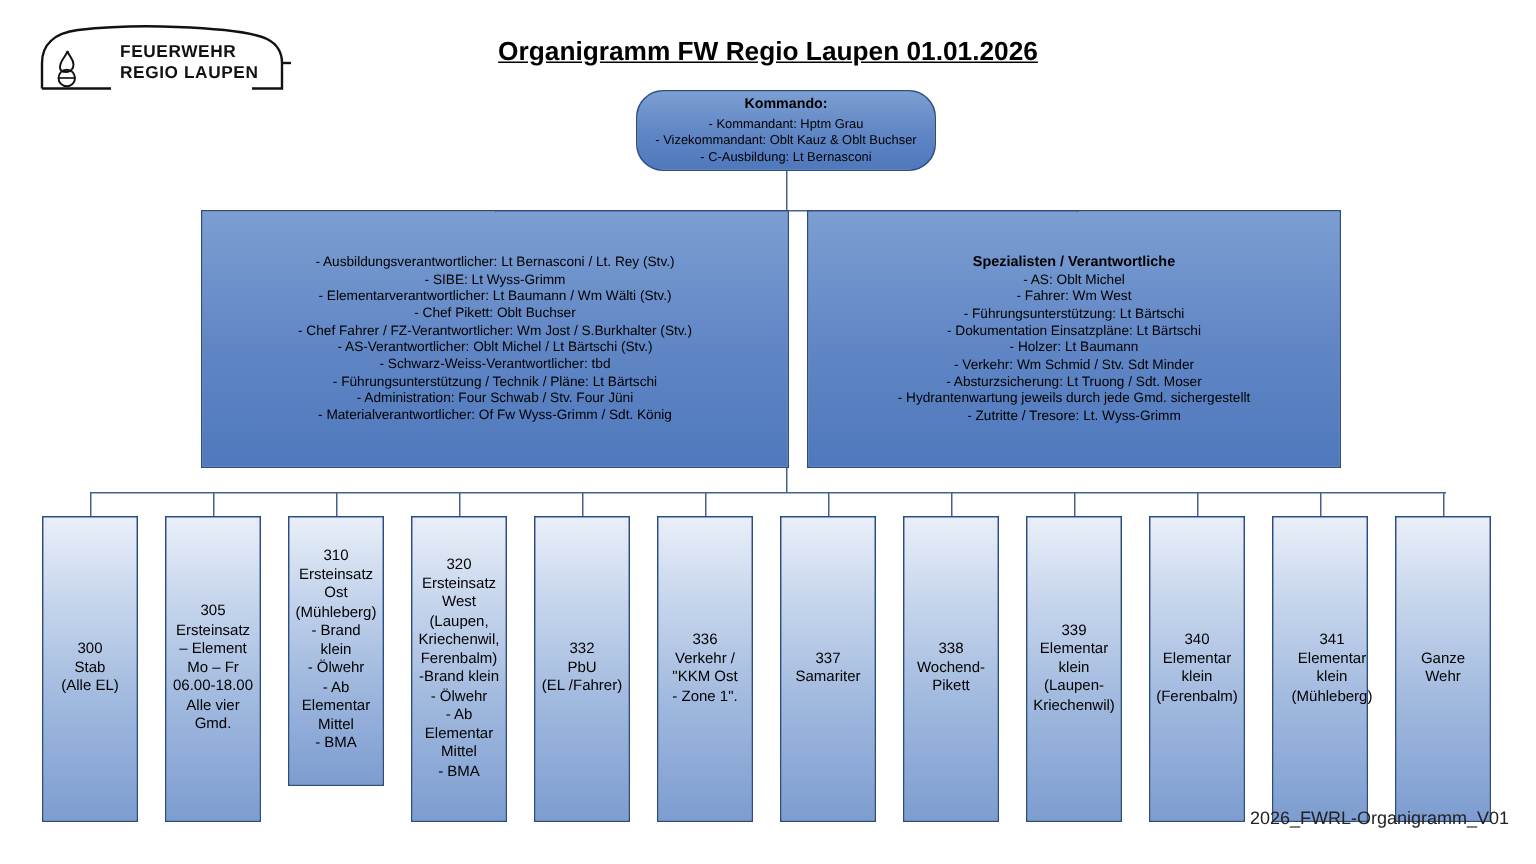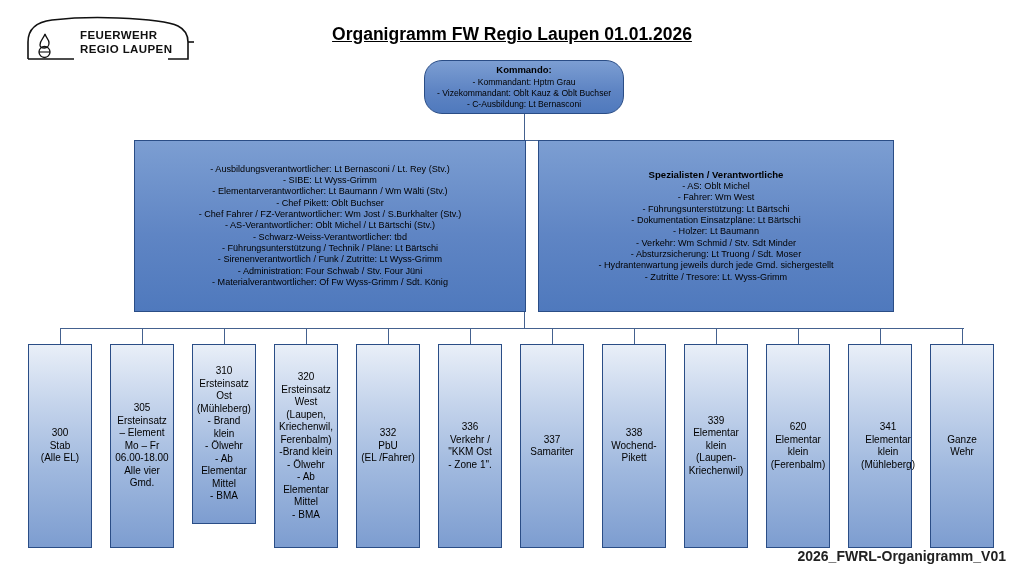--- a/index.html
+++ b/index.html
@@ -105,23 +105,23 @@
     position: absolute;
     background: #44618f;
   }
   .ln.h { height: 1px; }
   .ln.v { width: 1px; }
 
   
   .footer {
     position: absolute;
     right: 18px;
-    bottom: 12px;
-    font-size: 14px;
-    font-weight: bold;
+    bottom: 24px;
+    font-size: 12px;
+    font-weight: normal;
     color: #222;
   }
 </style>
 </head>
 <body>
 
 <div id="canvas">
 
   <div class="logo">
     <svg width="180" height="62" viewBox="0 0 180 62">
@@ -154,21 +154,20 @@
 
   <div class="box flat" style="left:134px; top:140px; width:392px; height:172px;">
     <div class="panel-line">- Ausbildungsverantwortlicher: Lt Bernasconi / Lt. Rey (Stv.)</div>
     <div class="panel-line">- SIBE: Lt Wyss-Grimm</div>
     <div class="panel-line">- Elementarverantwortlicher: Lt Baumann / Wm Wälti (Stv.)</div>
     <div class="panel-line">- Chef Pikett: Oblt Buchser</div>
     <div class="panel-line">- Chef Fahrer / FZ-Verantwortlicher: Wm Jost / S.Burkhalter (Stv.)</div>
     <div class="panel-line">- AS-Verantwortlicher: Oblt Michel / Lt Bärtschi (Stv.)</div>
     <div class="panel-line">- Schwarz-Weiss-Verantwortlicher: tbd</div>
     <div class="panel-line">- Führungsunterstützung / Technik / Pläne: Lt Bärtschi</div>
-    <div class="panel-line">- Sirenenverantwortlich / Funk / Zutritte: Lt Wyss-Grimm</div>
     <div class="panel-line">- Administration: Four Schwab / Stv. Four Jüni</div>
     <div class="panel-line">- Materialverantwortlicher: Of Fw Wyss-Grimm / Sdt. König</div>
   </div>
 
   <div class="box flat" style="left:538px; top:140px; width:356px; height:172px;">
     <div class="panel-head">Spezialisten / Verantwortliche</div>
     <div class="panel-line">- AS: Oblt Michel</div>
     <div class="panel-line">- Fahrer: Wm West</div>
     <div class="panel-line">- Führungsunterstützung: Lt Bärtschi</div>
     <div class="panel-line">- Dokumentation Einsatzpläne: Lt Bärtschi</div>
@@ -265,21 +264,21 @@
 
   <div class="box pillar" style="left:684px; top:344px; width:64px; height:204px;">
     <div class="pillar-line num">339</div>
     <div class="pillar-line">Elementar</div>
     <div class="pillar-line">klein</div>
     <div class="pillar-line">(Laupen-</div>
     <div class="pillar-line">Kriechenwil)</div>
   </div>
 
   <div class="box pillar" style="left:766px; top:344px; width:64px; height:204px;">
-    <div class="pillar-line num">620</div>
+    <div class="pillar-line num">340</div>
     <div class="pillar-line">Elementar</div>
     <div class="pillar-line">klein</div>
     <div class="pillar-line">(Ferenbalm)</div>
   </div>
 
   <div class="box pillar" style="left:848px; top:344px; width:64px; height:204px;padding-left:16px;">
     <div class="pillar-line num">341</div>
     <div class="pillar-line">Elementar</div>
     <div class="pillar-line">klein</div>
     <div class="pillar-line">(Mühleberg)</div>

